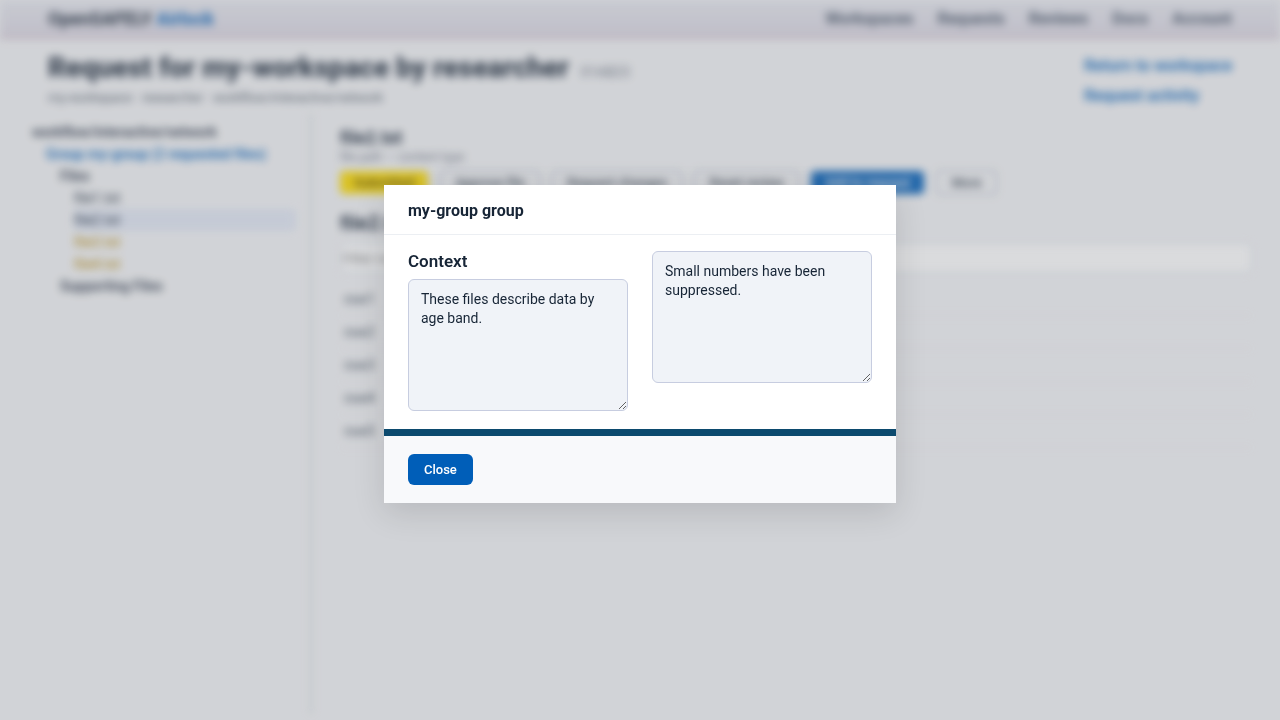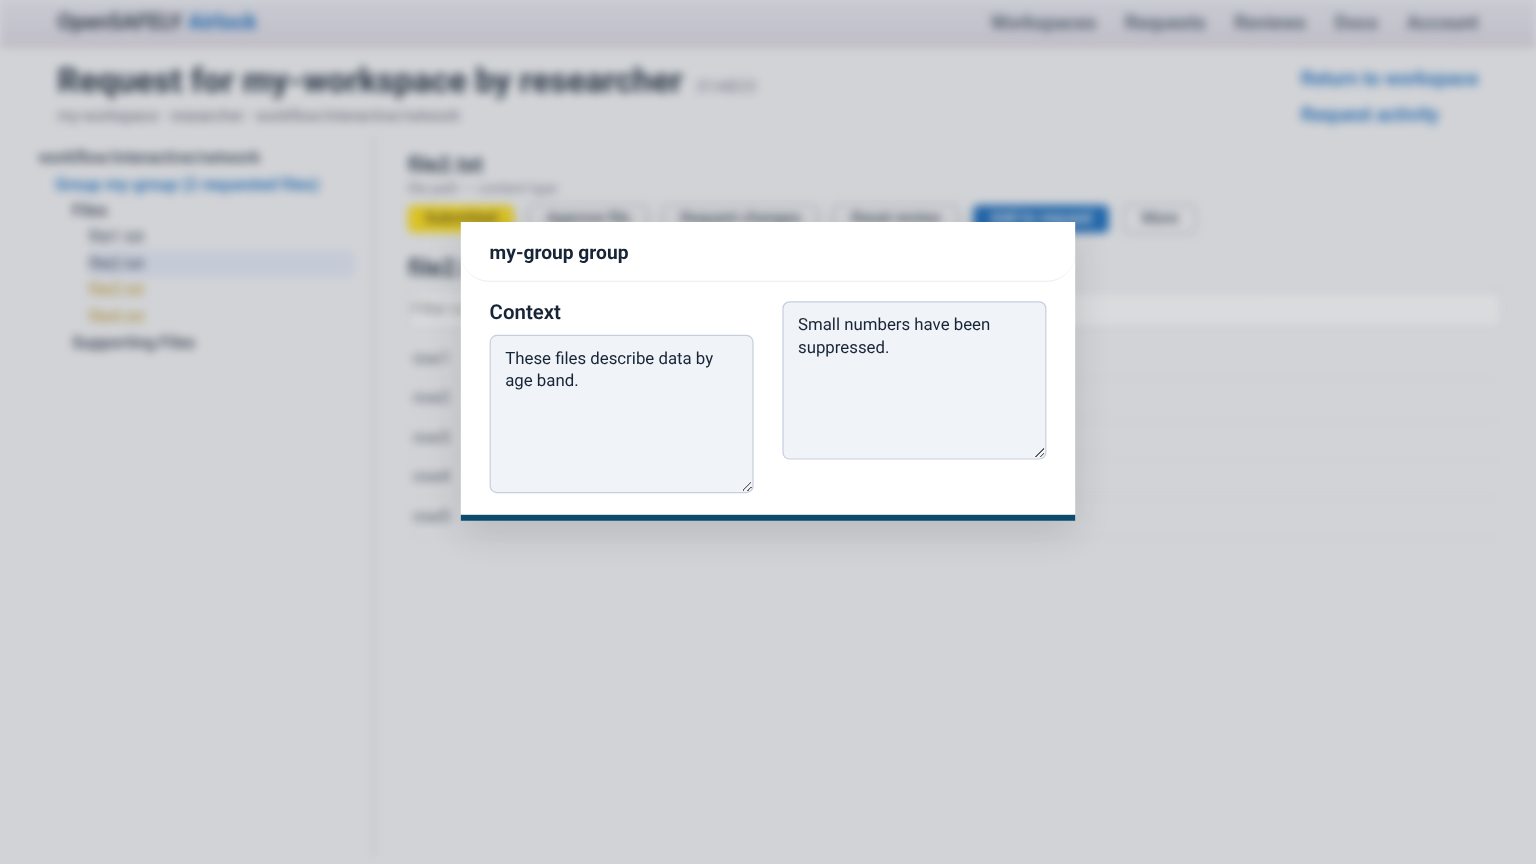--- a/index.html
+++ b/index.html
@@ -51,22 +51,22 @@
   .filter{height:30px;border:1px solid #cbd2dc;border-radius:4px;width:100%;margin:4px 0 10px;}
   .row{padding:8px 4px;border-bottom:1px solid #e5e7eb;font-size:14px;color:#374151;}
 
   
   .overlay{position:absolute;inset:0;background:rgba(17,24,39,.15);}
   .modal{
     position:absolute;top:185px;left:384px;width:512px;background:var(--bg-panel);
     box-shadow:0 10px 30px rgba(0,0,0,.12);
     display:flex;flex-direction:column;
   }
-  .modal-title{padding:16px 24px 14px;font-size:16px;font-weight:700;color:var(--ink);border-bottom:1px solid #eceff3;border-radius:24px;}
-  .modal-body{padding:16px 24px 18px;display:flex;gap:24px;border-bottom:5px solid #0c4a6e;}
+  .modal-title{padding:16px 24px 14px;font-size:16px;font-weight:700;color:var(--ink);border-bottom:1px solid #eceff3;}
+  .modal-body{padding:16px 24px 18px;display:flex;gap:24px;border-bottom:7px solid #0c4a6e;}
   .field{flex:1;display:flex;flex-direction:column;}
   .field-label{font-size:17px;font-weight:600;margin-bottom:8px;}
   .ta{
     width:100%;height:132px;resize:both;
     border:1px solid var(--border-input);border-radius:6px;
     background:var(--bg-input);padding:10px 12px;
     font-size:14px;line-height:1.35;color:var(--ink);
   }
   .modal-footer{background:var(--bg-subtle);padding:18px 24px;}
   .btn-close{
@@ -155,13 +155,16 @@
   <div class="modal-body">
     <div class="field">
       <div class="field-label">Context</div>
       <textarea class="ta" style="">These files describe data by age band.</textarea>
     </div>
     <div class="field">
       <textarea class="ta" style="">Small numbers have been suppressed.</textarea>
     </div>
   </div>
 
+  <div class="modal-footer">
+    <button class="btn-close">Close</button>
+  </div>
 </div>
 
 </body></html>

